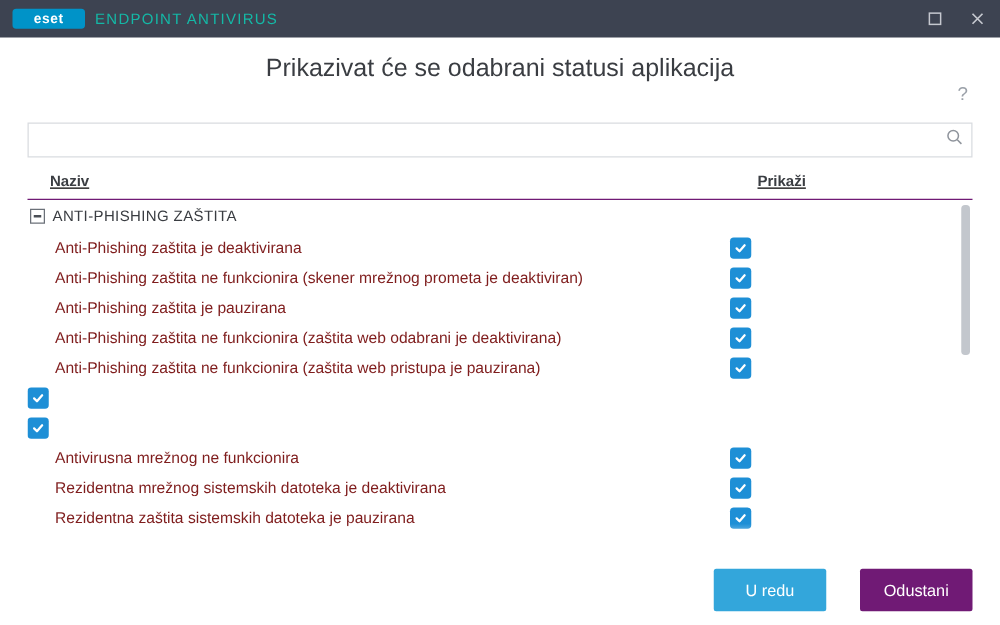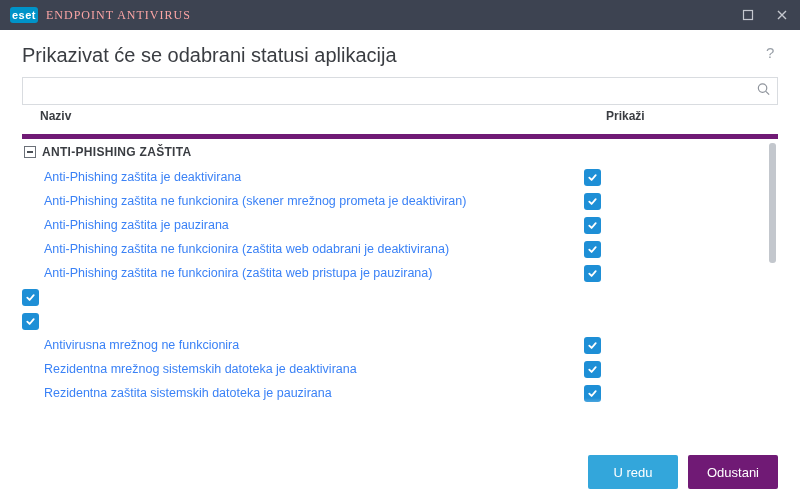--- a/index.html
+++ b/index.html
@@ -1,56 +1,56 @@
 <!DOCTYPE html>
 <html><head>
 <meta charset="utf-8">
 <style>
   * { margin: 0; padding: 0; box-sizing: border-box; }
   html, body { width: 800px; height: 500px; font-family: "Segoe UI", Arial, sans-serif; background: #fff; overflow: hidden; }
 
   .titlebar { height: 30px; background: #3d4351; display: flex; align-items: center; padding: 0 10px; color: #c5c8cf; }
   .titlebar .brand { display: flex; align-items: center; gap: 8px; }
-  .brand-badge { background: #0093c8; color: #fff; font-weight: 700; font-size: 11px; letter-spacing: 0.5px; padding: 2px 2px; border-radius: 3px; }
-  .brand-text { font-size: 12px; letter-spacing: 1px; color: #fca5a5; font-weight: 400; font-family: Liberation Serif, serif; }
+  .brand-badge { background: #0093c8; color: #fff; font-weight: 700; font-size: 11px; letter-spacing: 0.5px; padding: 2px 17px; border-radius: 3px; }
+  .brand-text { font-size: 12px; letter-spacing: 1px; color: #14b8a6; font-weight: 400; }
   .titlebar .win-controls { margin-left: auto; display: flex; gap: 18px; align-items: center; }
   .win-btn { color: #c5c8cf; cursor: pointer; display: flex; align-items: center; justify-content: center; width: 16px; height: 16px; }
 
-  .header { padding: 14px 22px 10px 22px; display: flex; align-items: center; }
+  .header { padding: 14px 22px 10px 22px; display: flex; align-items: center; flex-direction: column; }
   .header h1 { font-size: 20px; font-weight: 400; color: #3a3d42; }
   .help-icon { margin-left: auto; color: #9aa0a8; font-size: 18px; cursor: pointer; }
 
   .content { padding: 0 22px; }
 
   .search-wrap { position: relative; border: 1px solid #d9dce0; height: 28px; display: flex; align-items: center; }
   .search-wrap input { flex: 1; border: none; outline: none; height: 100%; padding: 0 28px 0 8px; font-size: 13px; color: #333; background: transparent; }
   .search-icon { position: absolute; right: 6px; top: 50%; transform: translateY(-50%); color: #8f949c; }
 
-  .table-head { display: flex; border-bottom: 5px solid #701a75; margin-top: 4px; height: 30px; align-items: flex-start; }
+  .table-head { display: flex; border-bottom: 1px solid #701a75; margin-top: 4px; height: 30px; align-items: center; text-decoration: underline; }
   .th { font-size: 12px; font-weight: 700; color: #3a3d42; padding: 0 8px; }
   .col-name { flex: 1; padding-left: 18px; }
   .col-show { width: 180px; }
 
   .scroll-area { position: relative; height: 280px; overflow: hidden; border-bottom: 1px solid #e4e6ea00; }
   .rows { width: calc(100% - 14px); }
   .scrollbar { position: absolute; right: 2px; top: 4px; width: 7px; height: 120px; background: #c3c7cd; border-radius: 3px; }
   .group-row { display: flex; align-items: center; height: 26px; padding-left: 2px; }
   .toggle-box { width: 12px; height: 12px; border: 1px solid #6b7078; display: flex; align-items: center; justify-content: center; margin-right: 6px; cursor: pointer; }
   .toggle-box .minus { width: 6px; height: 1.5px; background: #4b4f56; }
-  .group-label { font-size: 12px; font-weight: 700; color: #3a3d42; letter-spacing: 0.3px; }
+  .group-label { font-size: 12px; font-weight: 400; color: #3a3d42; letter-spacing: 0.3px; }
 
   .item-row { display: flex; align-items: center; height: 24px; }
-  .item-row .item-label { flex: 1; font-size: 12.5px; color: #3b82f6; padding-left: 22px; white-space: nowrap; overflow: hidden; text-overflow: ellipsis; }
+  .item-row .item-label { flex: 1; font-size: 12.5px; color: #7f1d1d; padding-left: 22px; white-space: nowrap; overflow: hidden; text-overflow: ellipsis; }
   .item-row .check-cell { width: 180px; display: flex; align-items: center; }
   .checkbox { width: 17px; height: 17px; background: #1e8fd6; border-radius: 3px; display: flex; align-items: center; justify-content: center; cursor: pointer; }
   .checkbox svg { stroke: #fff; }
 
   .fade { position: absolute; left: 0; right: 14px; bottom: 0; height: 20px; background: linear-gradient(to bottom, rgba(255,255,255,0), #fff); pointer-events: none; }
 
-  .footer { position: absolute; bottom: 0; left: 0; right: 0; height: 56px; display: flex; align-items: center; justify-content: flex-end; gap: 10px; padding: 0 22px; }
+  .footer { position: absolute; bottom: 0; left: 0; right: 0; height: 56px; display: flex; align-items: center; justify-content: flex-end; gap: 27px; padding: 0 22px; }
   .btn { min-width: 90px; height: 34px; border: none; border-radius: 2px; font-size: 13px; color: #fff; cursor: pointer; padding: 0 16px; }
   .btn-primary { background: #33a6db; }
   .btn-secondary { background: #701a75; }
 </style>
 </head>
 <body>
 
 <div class="titlebar">
   <div class="brand">
     <span class="brand-badge">eset</span>

